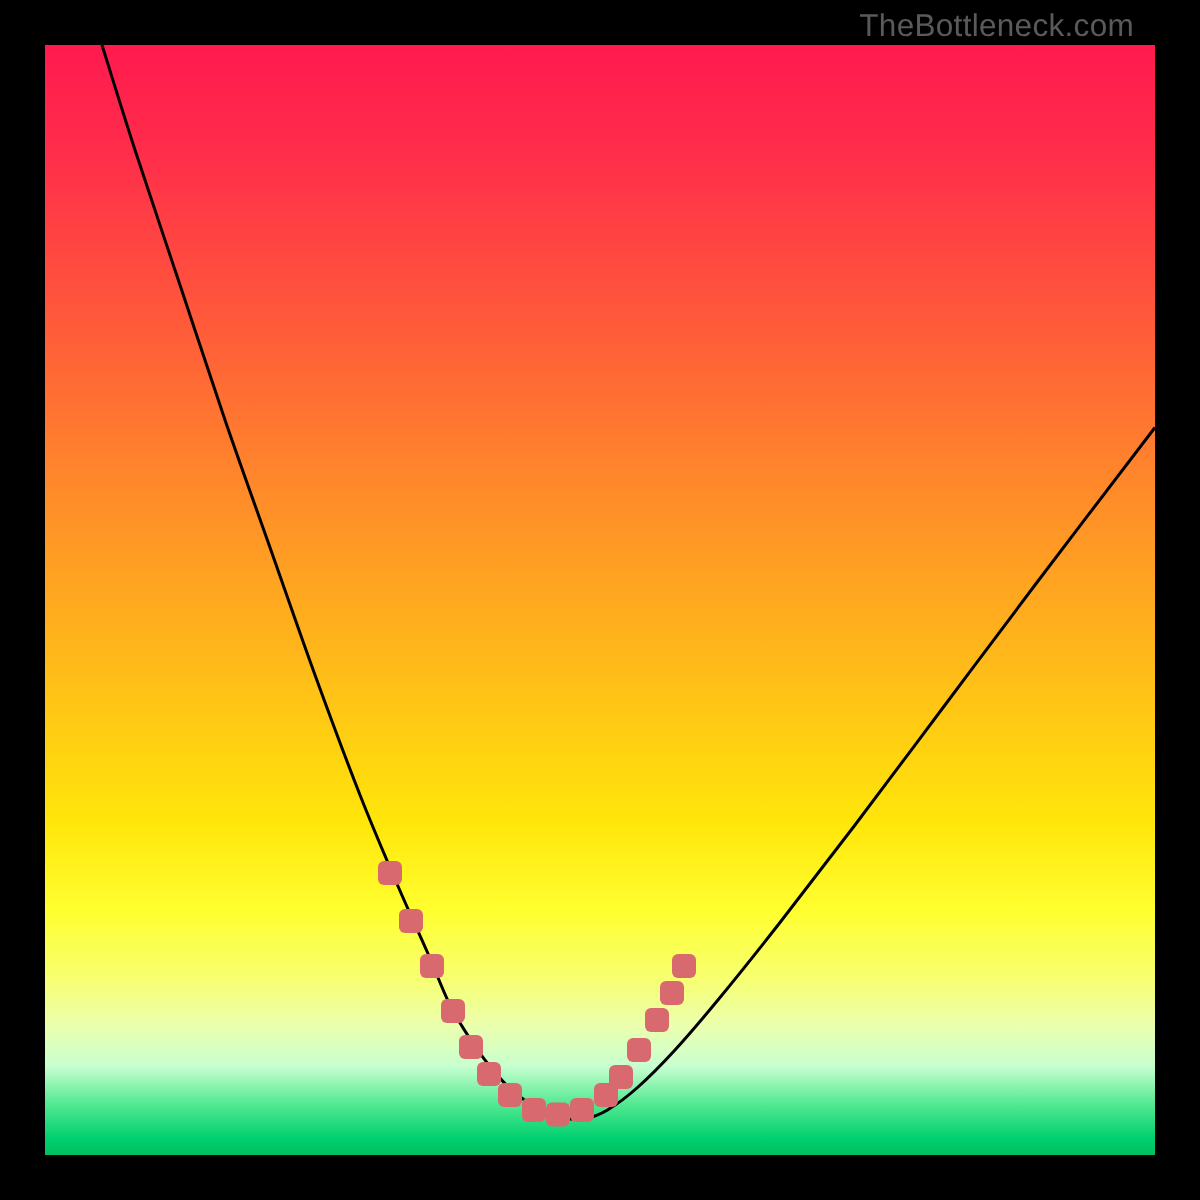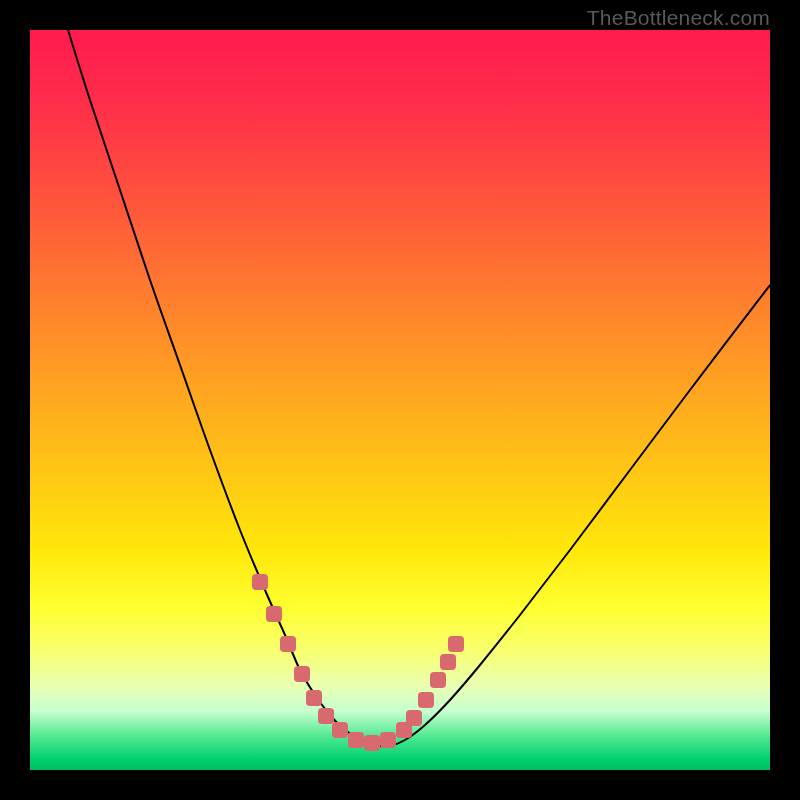--- a/index.html
+++ b/index.html
@@ -20,21 +20,21 @@
     overflow: hidden;
   }
   .gradient-bg {
     position: absolute;
     left: 0; top: 0;
     width: 100%; height: 100%;
   }
   .watermark {
     position: absolute;
     top: 6px;
-    right: 30px;
+    right: 44px;
     color: #5a5a5a;
     font-size: 21px;
     font-weight: 500;
     letter-spacing: 0.2px;
   }
   svg.curve {
     position: absolute;
     left: 0; top: 0;
     width: 100%;
     height: 100%;

